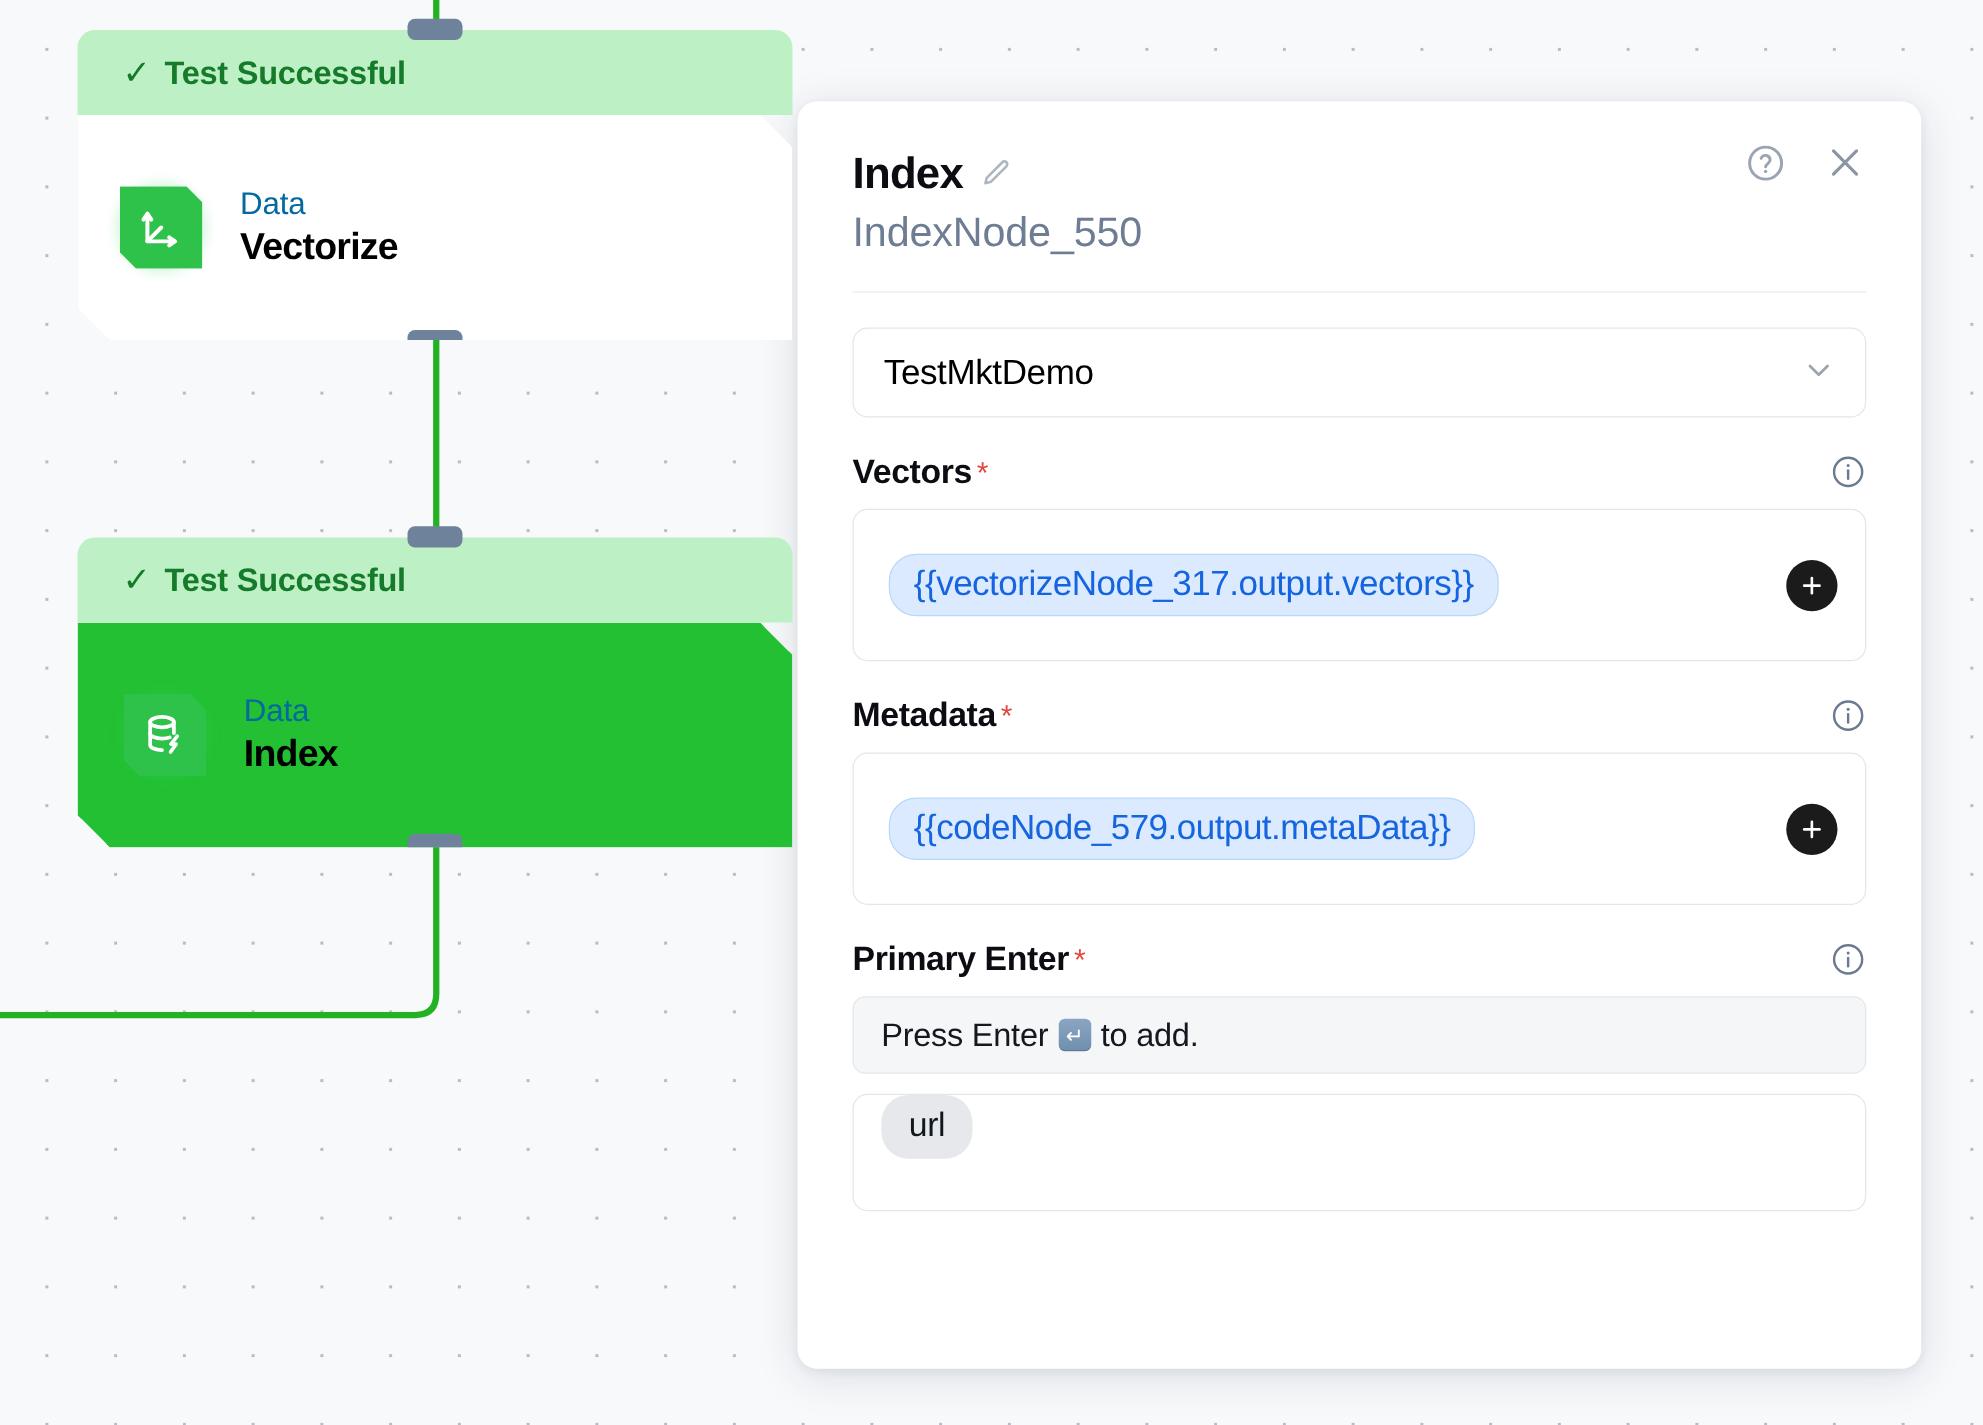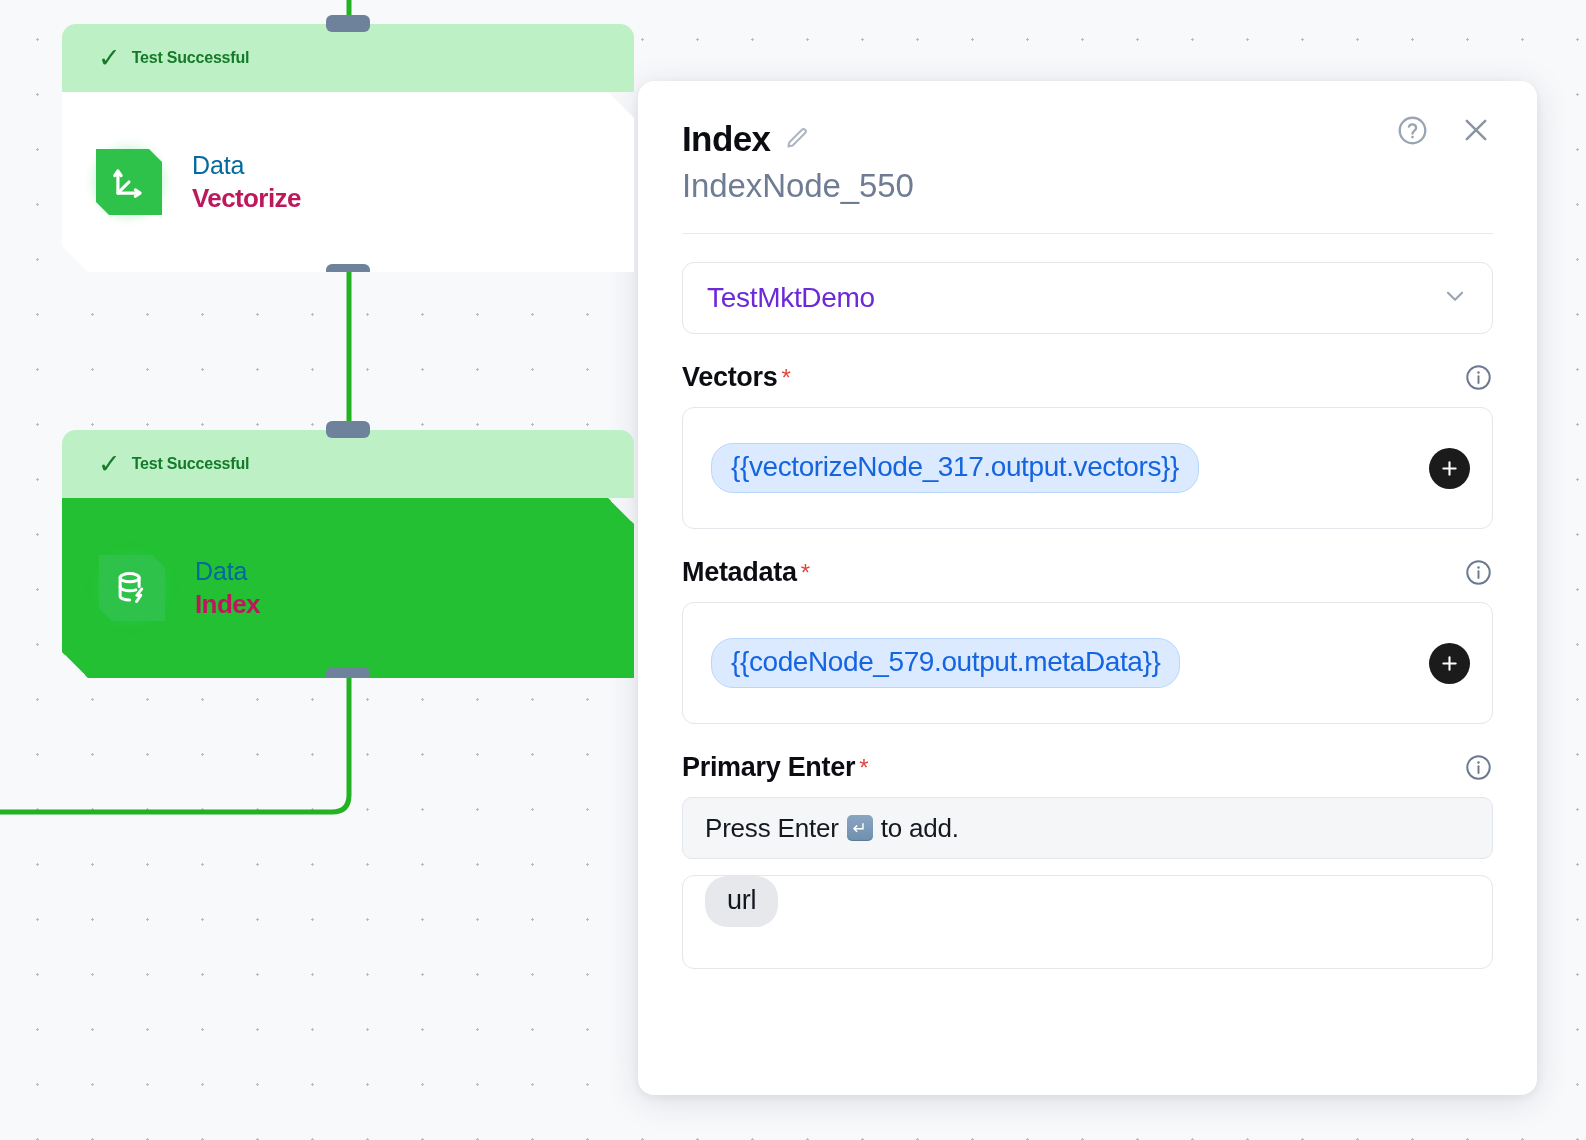--- a/index.html
+++ b/index.html
@@ -34,21 +34,21 @@
     height: 68px;
     display: flex; align-items: center;
     padding-left: 36px;
     z-index: 1;
   }
   .node-status .check {
     font-size: 27px; color: #157a2a; line-height: 1;
     margin-right: 11px; font-weight: 400;
   }
   .node-status .status-text {
-    font-size: 16px; color: #157a2a; font-weight: 600;
+    font-size: 26px; color: #157a2a; font-weight: 600;
     letter-spacing: -0.2px;
   }
 
   .node-body {
     position: relative;
     background: #ffffff;
     height: 180px;
     display: flex; align-items: center;
     padding-left: 34px;
     z-index: 2;
@@ -88,21 +88,21 @@
     width: 66px; height: 66px;
     background: #2ec24a;
     clip-path: polygon(0 0, calc(100% - 13px) 0, 100% 13px, 100% 100%, 13px 100%, 0 calc(100% - 13px));
     display: flex; align-items: center; justify-content: center;
   }
   .node-text .kind {
     font-size: 25px; color: #0369a1; font-weight: 400;
     margin-bottom: 3px; letter-spacing: -0.1px;
   }
   .node-text .name {
-    font-size: 26px; color: #be185d; font-weight: 700;
+    font-size: 30px; color: #000000; font-weight: 700;
     letter-spacing: -0.6px;
   }
 
   .handle {
     position: absolute;
     width: 44px; height: 17px;
     background: #6e829c;
     border-radius: 6px;
     left: 50%; transform: translateX(-50%);
     z-index: 3;
@@ -153,21 +153,21 @@
 
   .select-box {
     height: 72px;
     border: 1px solid #e3e6ea;
     border-radius: 12px;
     display: flex; align-items: center; justify-content: space-between;
     padding: 0 24px;
     background: #fff;
     cursor: pointer;
   }
-  .select-value { font-size: 28px; color: #6d28d9; letter-spacing: -0.3px; }
+  .select-value { font-size: 28px; color: #000000; letter-spacing: -0.3px; }
 
   .token-box {
     min-height: 122px;
     border: 1px solid #e3e6ea;
     border-radius: 12px;
     background: #fff;
     display: flex; align-items: center;
     padding: 0 22px 0 28px;
     gap: 19px;
   }

